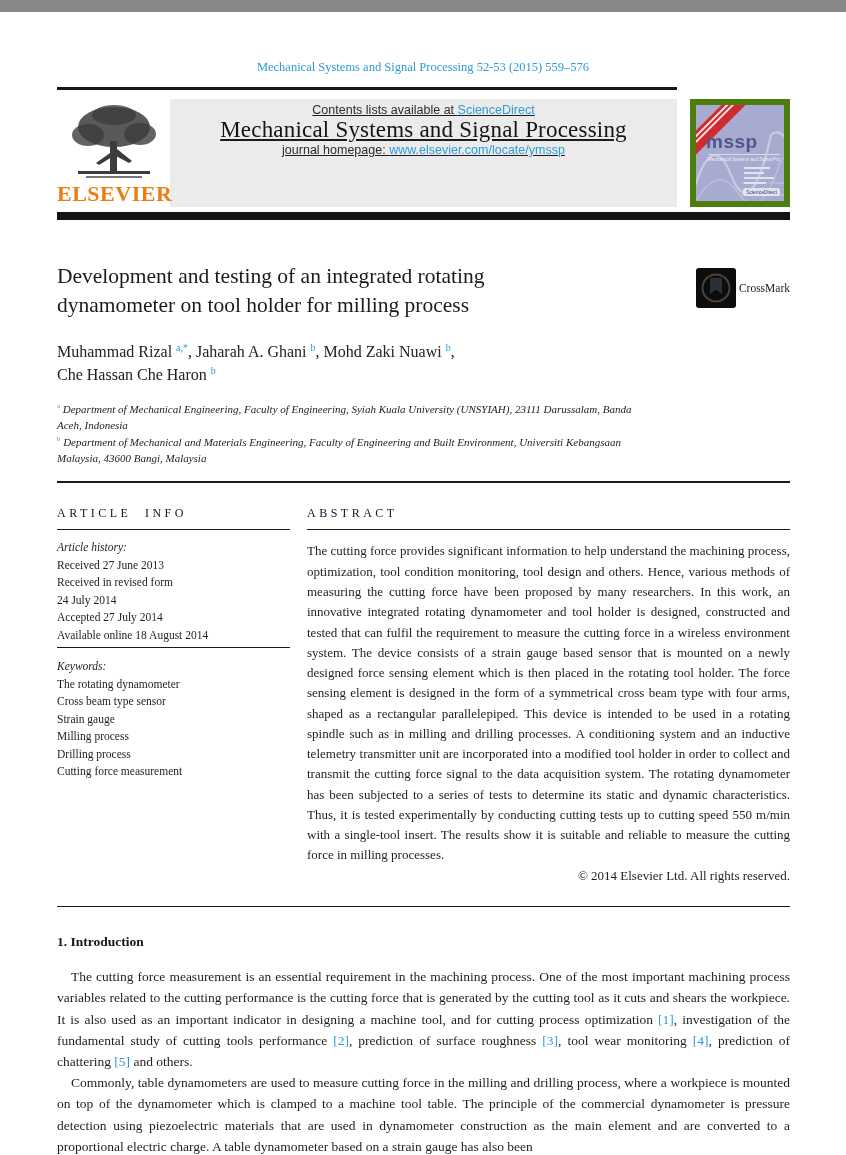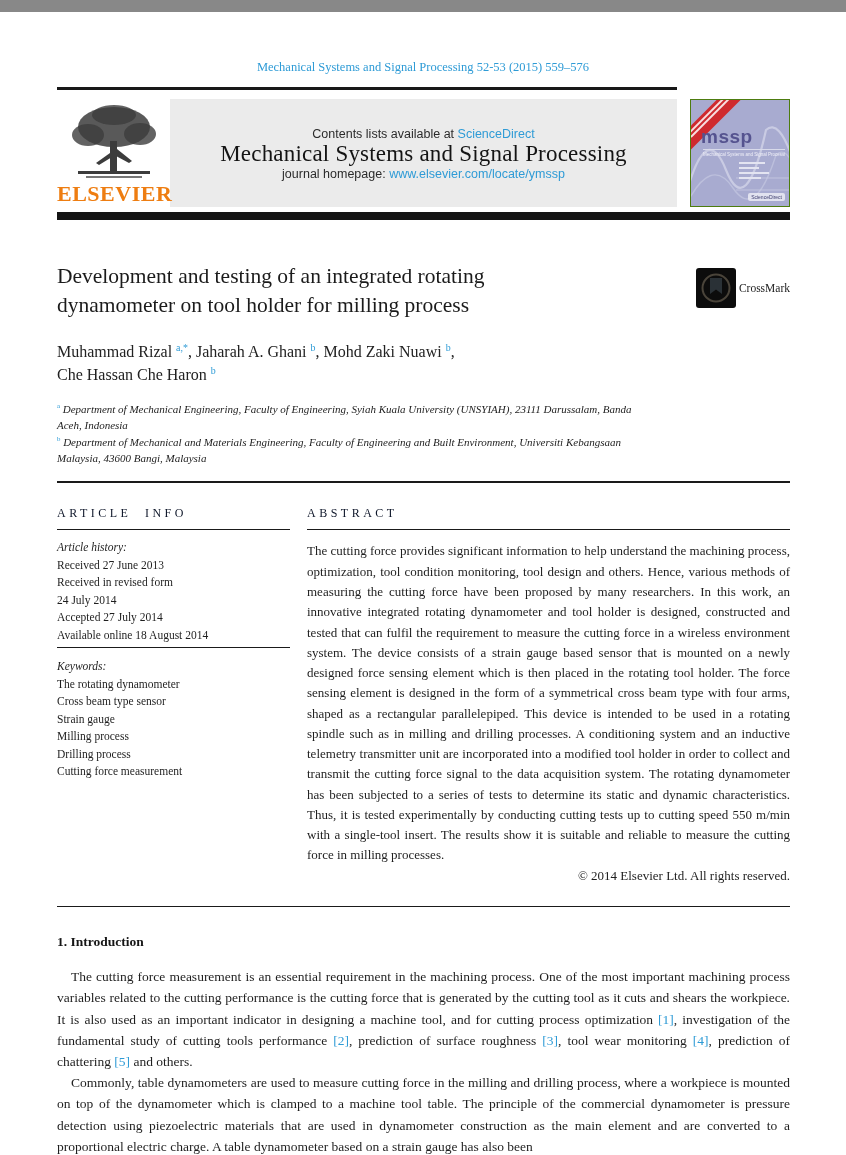--- a/index.html
+++ b/index.html
@@ -16,28 +16,28 @@
   .header-row { margin:9px 56px 0 57px; display:flex; align-items:stretch; height:108px; }
   .elsevier-block { width:113px; background:#fff; position:relative; flex:none; }
   .elsevier-block svg { display:block; margin:2px auto 0; }
   .elsevier-name {
     position:absolute; bottom:0; left:0; width:100%; text-align:center;
     font-family:"Liberation Serif", serif; font-weight:bold; font-size:22px;
     letter-spacing:0.5px; color:#ee7d11;
   }
   .header-center {
     flex:1; background:#ebebeb; display:flex; flex-direction:column;
-    justify-content:center; text-align:center; padding:10px 6px 9px;
+    justify-content:flex-start; text-align:center; padding:4px 6px 9px;text-decoration:underline;
   }
   .header-small { font-family:"Liberation Sans", sans-serif; font-size:12.5px; color:#2b2b2b; }
   .header-small .lnk { color:#2e9bd6; }
   .journal-title { font-size:23px; color:#141414; letter-spacing:0.2px; }
   .cover-block {
     width:100px; flex:none; margin-left:13px; position:relative;
-    background:#a8abd0; overflow:hidden; border:1px solid #4d7c0f;
+    background:#a8abd0; overflow:hidden; border:6px solid #4d7c0f;
   }
   .cover-ribbon {
     position:absolute; top:9px; left:-22px; width:84px; height:17px;
     background:#cf2a2f; transform:rotate(-45deg);
   }
   .cover-ribbon i { display:block; height:1.5px; background:rgba(255,255,255,.85); margin:3px 14px 0; }
   .cover-ribbon i + i { margin-top:2.5px; }
   .cover-mssp {
     position:absolute; top:26px; left:10px; font-family:"Liberation Sans", sans-serif;
     font-weight:bold; font-size:19px; color:#55538f; letter-spacing:0.5px;

